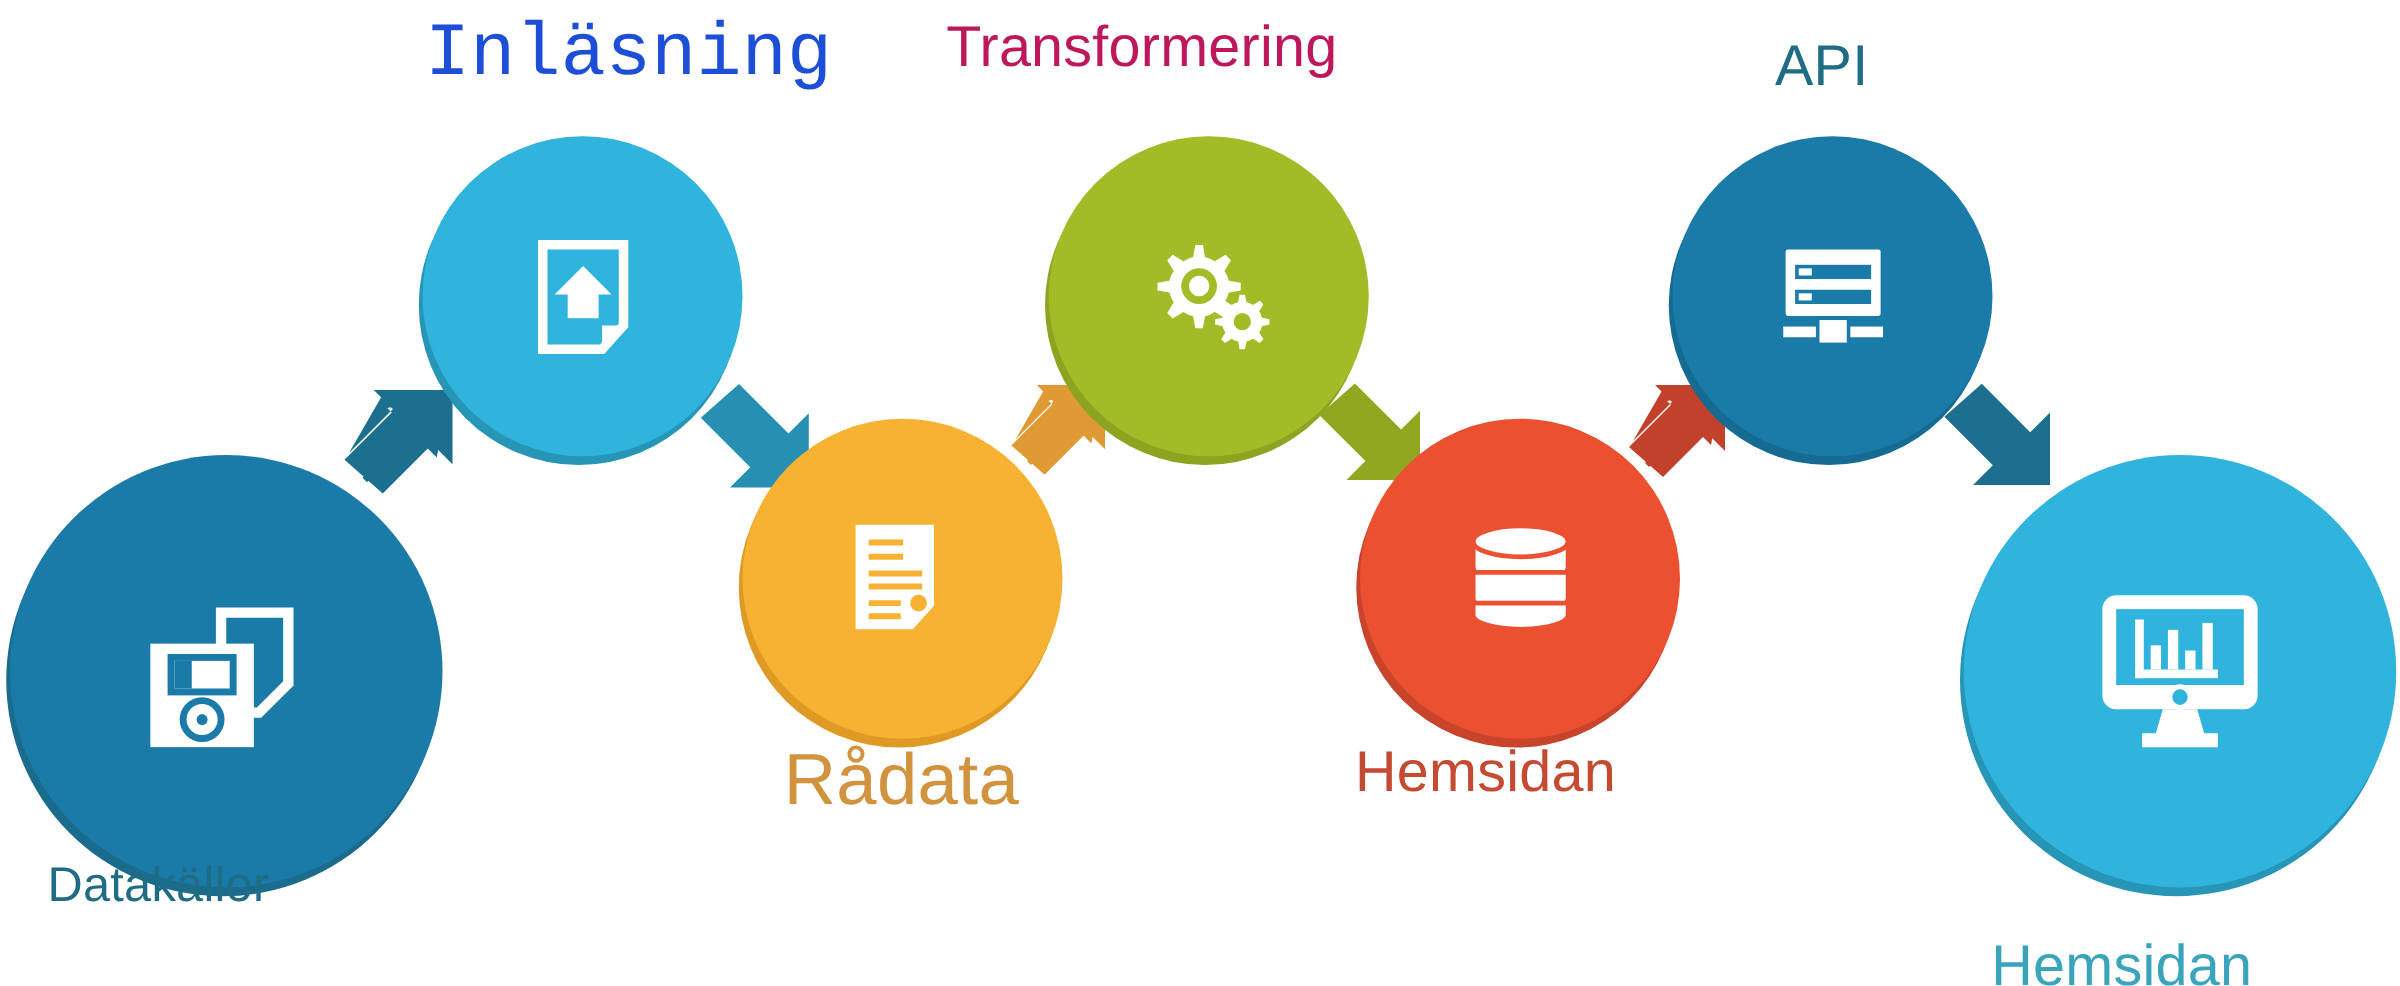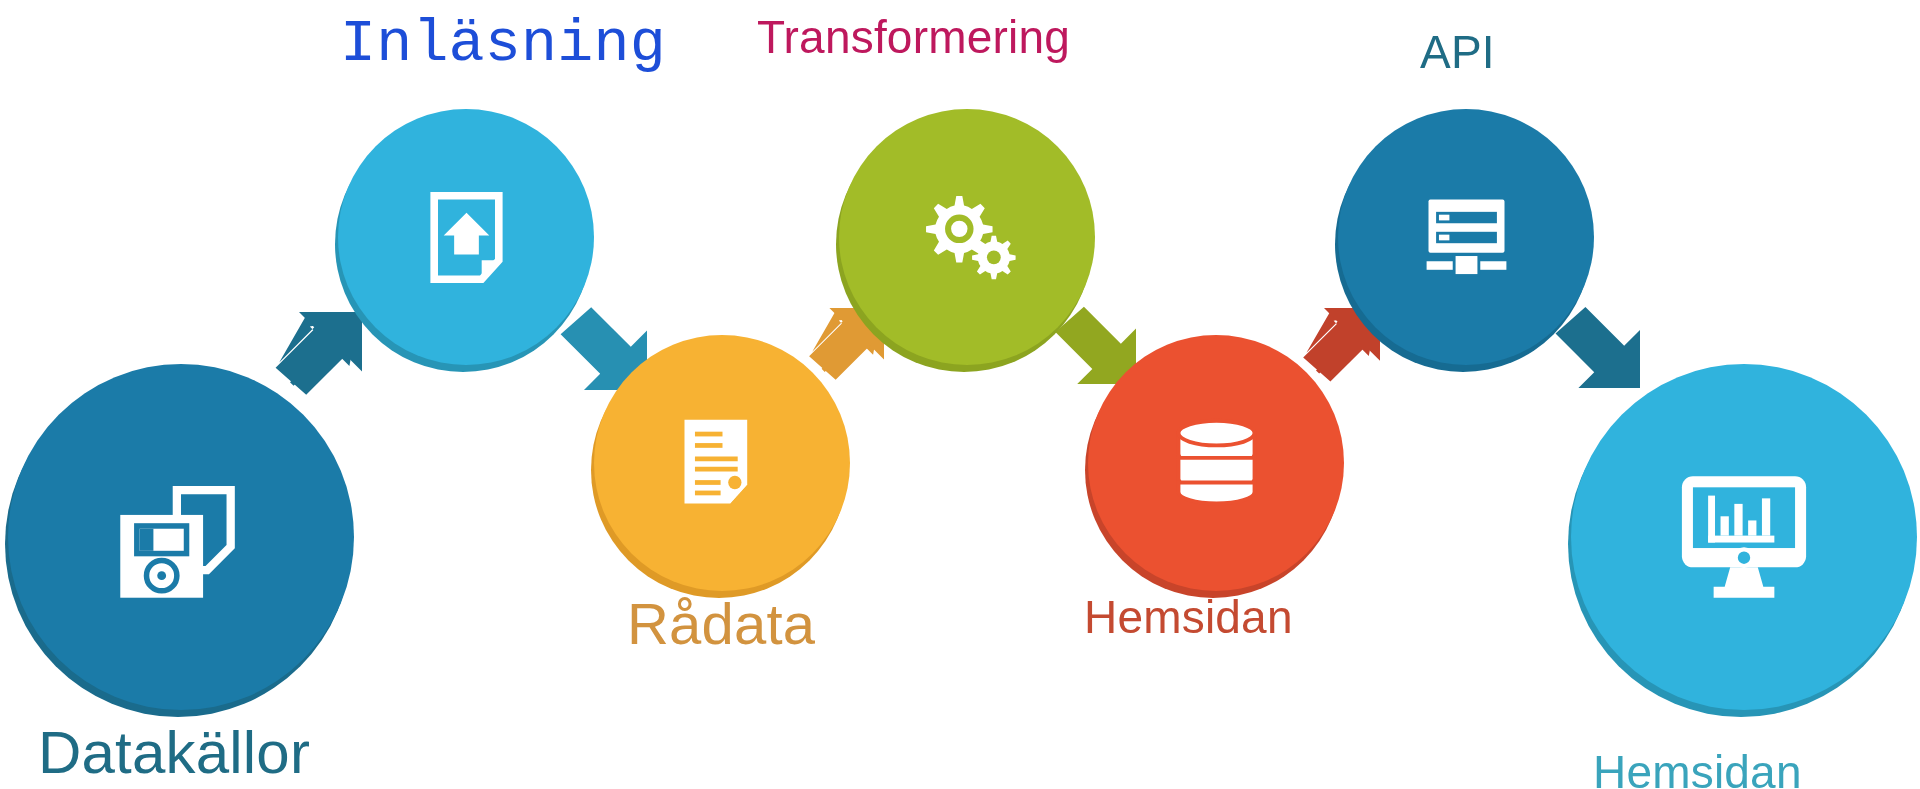--- a/index.html
+++ b/index.html
@@ -81,21 +81,21 @@
         </g>
         <rect x="8" y="36" width="56" height="56" fill="white" stroke="white" stroke-width="4"></rect>
         <rect x="18" y="42" width="36" height="20" fill="none" stroke="#1B7BA8" stroke-width="4"></rect>
         <rect x="20" y="44" width="10" height="16" fill="#1B7BA8"></rect>
         <circle cx="36" cy="78" r="11" fill="none" stroke="#1B7BA8" stroke-width="4"></circle>
         <circle cx="36" cy="78" r="3.2" fill="#1B7BA8"></circle>
       </svg>
         </div>
       </div>
     </div>
-    <div class="label" style="left: 38px; top: 718px; color: rgb(31, 108, 133); font-size: 60px;">Datakällor</div>
+    <div class="label" style="left: 38px; top: 687px; color: rgb(31, 108, 133); font-size: 39px;">Datakällor</div>
     <div class="node">
       <div class="bubble" style="left: 338px; top: 109px; width: 256px; height: 256px;">
         <div class="shade" style="background: rgb(39, 149, 182); transform: translate(-3px, 7px);"></div>
         <div class="face" style="background: rgb(48, 179, 221);">
           <svg width="95" height="95" viewBox="0 0 100 100">
         <path d="M16 6 H84 V74 L66 94 H16 Z" fill="none" stroke="white" stroke-width="8"></path>
         <path d="M50 24 L74 48 H63 V68 H37 V48 H26 Z" fill="white"></path>
         <path d="M84 74 L66 94 V74 Z" fill="white"></path>
       </svg>
         </div>

